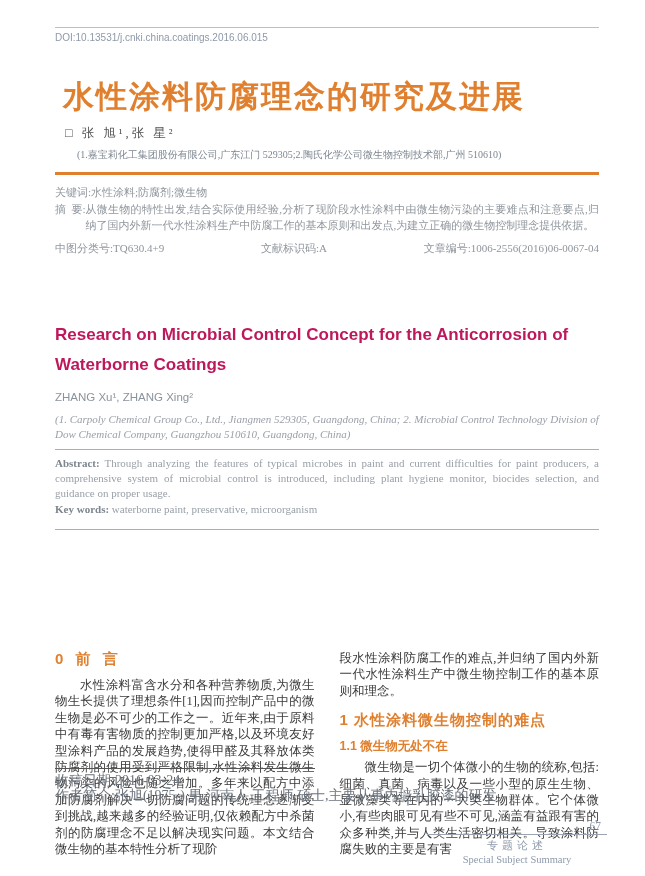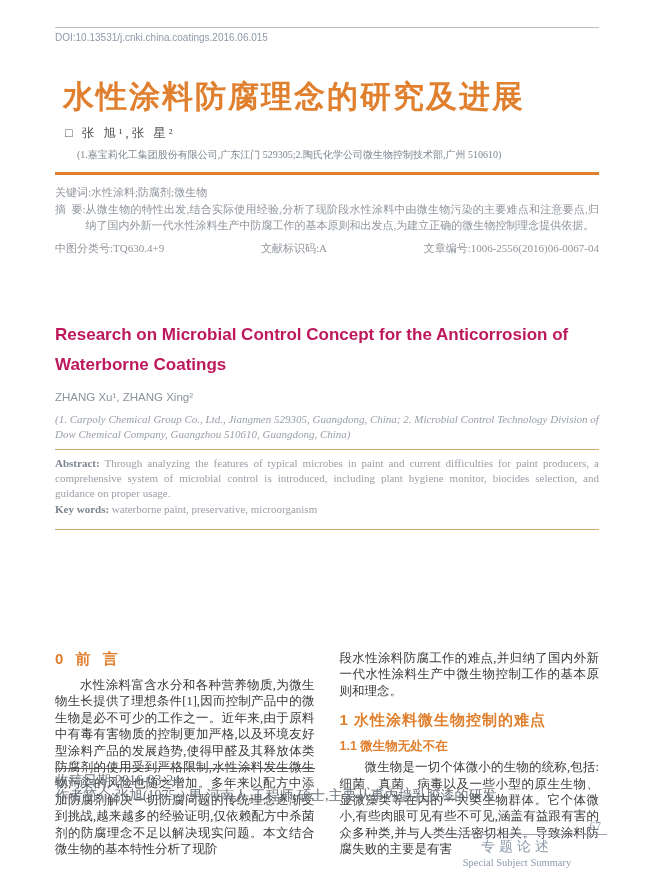--- a/index.html
+++ b/index.html
@@ -80,21 +80,21 @@
   
   .footnote{position:absolute;left:55px;right:46px;top:768px;
     font-size:14px;line-height:15px;color:#6b737c;}
   .fn-rule{width:260px;border-top:1.5px solid #555;margin-bottom:4px;}
 
   
   .page-footer{position:absolute;right:38px;top:820px;width:180px;text-align:center;
     color:#8e9aab;font-family:"Liberation Serif","DejaVu Serif",serif;}
   .pf-num{font-size:11.5px;text-align:right;padding-right:6px;}
   .pf-rule{border-top:1px solid #9aa5b1;margin-top:2px;}
-  .pf-cn{font-size:14px;letter-spacing:4px;margin-top:3px;}
+  .pf-cn{font-size:11px;letter-spacing:4px;margin-top:3px;}
   .pf-en{font-size:10.5px;margin-top:1px;}
 </style>
 </head>
 <body>
 
 <div class="page">
   <div class="inner">
 
     <div class="header-rule"></div>
     <div class="doi">DOI:10.13531/j.cnki.china.coatings.2016.06.015</div>

